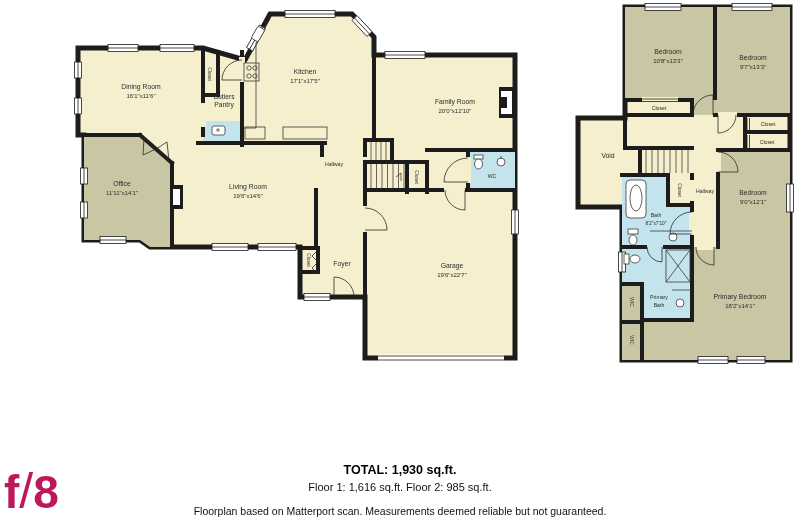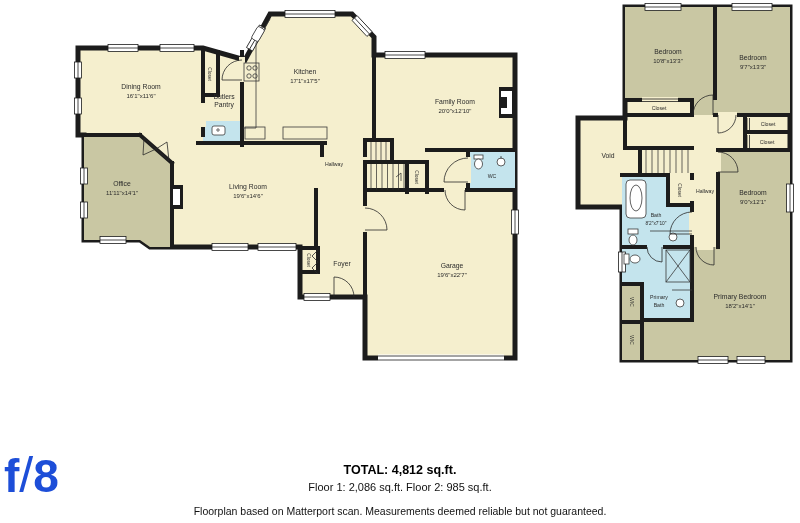--- a/index.html
+++ b/index.html
@@ -20,21 +20,21 @@
   .tread{stroke:#2a2a2a;stroke-width:0.7;}
   text{fill:#2b2b2b;}
   .rn{font-size:6.8px;text-anchor:middle;}
   .rd{font-size:6px;text-anchor:middle;}
   .rs{font-size:5.2px;text-anchor:middle;}
   .rv{font-size:4.8px;text-anchor:middle;}
   #footer{position:absolute;left:0;bottom:0;width:800px;text-align:center;}
   #total-line{font-size:12.5px;font-weight:bold;color:#000;margin-bottom:4px;}
   #floors-line{font-size:11px;color:#111;margin-bottom:12px;}
   #disclaimer-line{font-size:10.5px;color:#111;margin-bottom:6px;text-align:center;}
-  #logo{position:absolute;left:4px;top:450px;color:#1d4ed8;font-size:46px;line-height:1;}
+  #logo{position:absolute;left:4px;top:466px;color:#be185d;font-size:46px;line-height:1;}
   #logo .b{font-weight:bold;}
   #logo .s{font-weight:normal;font-size:50px;}
 </style>
 </head>
 <body>
 
 <svg width="800" height="523" viewBox="0 0 800 523">
 
   <g>
     <path class="rm outer" d="M78,48 L203,48 L245,60 L270,14 L352,14 L374,37 L374,55 L515,55 L515,358 L365,358 L365,297 L300,297 L300,247 L150,247 L140,240 L84,240 L84,135 L78,135 Z"></path>
@@ -374,16 +374,16 @@
       <text class="rv" x="680" y="192" transform="rotate(90 680 190)">Closet</text>
       <text class="rv" x="632" y="304" transform="rotate(90 632 302)">WIC</text>
       <text class="rv" x="632" y="342" transform="rotate(90 632 340)">WIC</text>
     </g>
   </g>
 </svg>
 
 <div id="logo"><span class="b">f</span><span class="s">/</span><span class="b">8</span></div>
 
 <div id="footer">
-  <div id="total-line">TOTAL: 4,812 sq.ft.</div>
-  <div id="floors-line">Floor 1: 2,086 sq.ft. Floor 2: 985 sq.ft.</div>
+  <div id="total-line">TOTAL: 1,930 sq.ft.</div>
+  <div id="floors-line">Floor 1: 1,616 sq.ft. Floor 2: 985 sq.ft.</div>
   <div id="disclaimer-line">Floorplan based on Matterport scan. Measurements deemed reliable but not guaranteed.</div>
 </div>
 
 </body></html>

